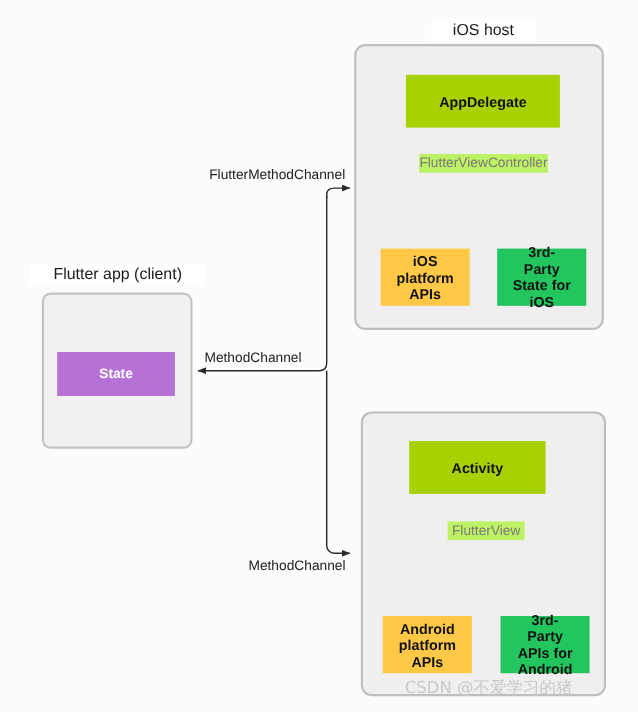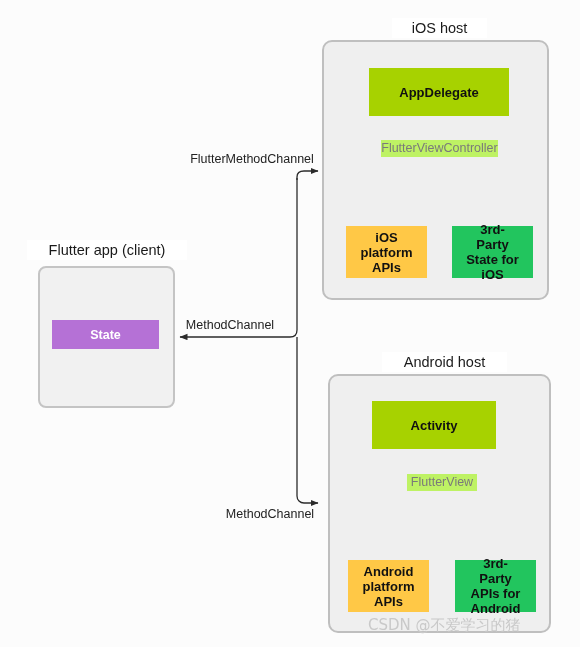--- a/index.html
+++ b/index.html
@@ -160,21 +160,20 @@
     <span>iOS</span>
     <span>platform</span>
     <span>APIs</span>
   </div>
 
   <div class="abs node blue" style="left:452px; top:226px; width:81px; height:52px; flex-direction:column;">
     <span>3rd-Party</span>
     <span>State for iOS</span>
   </div>
 
-  <div class="abs host-title" style="left:382px; top:352px; width:125px; height:20px;">Android host</div>
 
   <div class="abs host-panel" style="left:328px; top:374px; width:223px; height:259px;"></div>
 
   <div class="abs node green" style="left:372px; top:401px; width:124px; height:48px;">Activity</div>
 
   <div class="abs edge-label" style="left:407px; top:474px; width:70px; height:17px;">FlutterView</div>
 
   <div class="abs node orange" style="left:348px; top:560px; width:81px; height:52px; flex-direction:column;">
     <span>Android</span>
     <span>platform</span>
@@ -184,21 +183,21 @@
   <div class="abs node blue" style="left:455px; top:560px; width:81px; height:52px; flex-direction:column;">
     <span>3rd-Party</span>
     <span>APIs for</span>
     <span>Android</span>
   </div>
 
   <div class="abs client-title" style="left:27px; top:240px; width:160px; height:20px;">Flutter app (client)</div>
 
   <div class="abs client-panel" style="left:38px; top:266px; width:137px; height:142px;"></div>
 
-  <div class="abs node-purple" style="left:52px; top:320px; width:107px; height:29px;">State</div>
+  <div class="abs node-purple" style="left:52px; top:320px; width:107px; height:40px;">State</div>
 
   <div class="abs channel-label" style="left:190px; top:151px; width:124px; height:16px; text-align:center;">FlutterMethodChannel</div>
 
   <div class="abs channel-label" style="left:185px; top:317px; width:90px; height:16px; text-align:center;">MethodChannel</div>
 
   <div class="abs channel-label" style="left:225px; top:506px; width:90px; height:16px; text-align:center;">MethodChannel</div>
 
   <div class="abs watermark" style="left:368px; top:616px;">CSDN @不爱学习的猪</div>
 
 </div>

